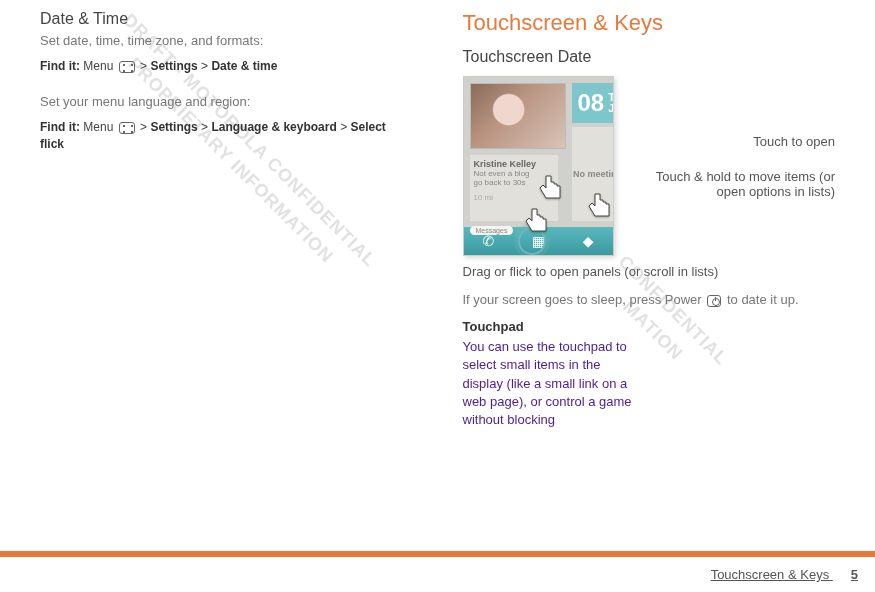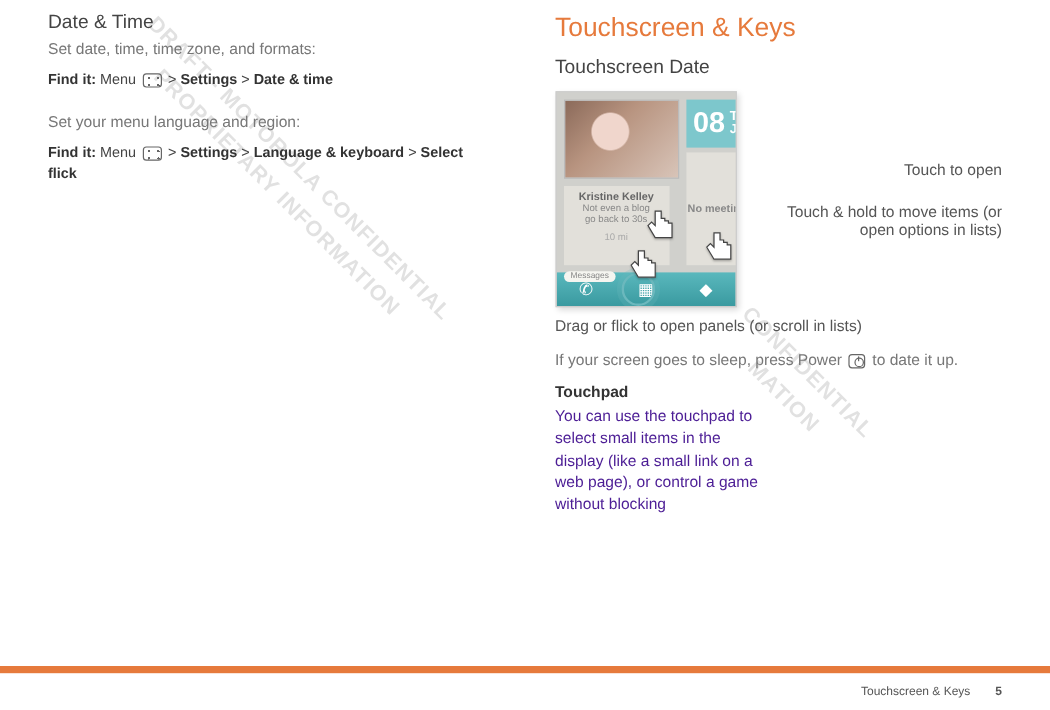--- a/index.html
+++ b/index.html
@@ -105,21 +105,20 @@
   .date-badge .big { font-size: 24px; }
   .date-badge .small { font-size: 11px; line-height: 1; }
   .card1 {
     position: absolute;
     left: 6px; top: 78px;
     width: 88px; height: 66px;
     background: #e2e0da;
     padding: 4px;
     font-size: 8px;
     color: #888;
-    text-align: center;
   }
   .card1 .n { font-weight: bold; font-size: 9px; color: #666; }
   .card2 {
     position: absolute;
     left: 108px; top: 50px;
     width: 100px; height: 94px;
     background: #e2e0da;
     display: flex;
     align-items: center;
     justify-content: center;
@@ -219,23 +218,24 @@
     position: absolute;
     left: 0; bottom: 0;
     width: 100%;
   }
   .footer .bar {
     height: 6px;
     background: #e67a3c;
   }
   .footer .txt {
     text-align: right;
-    padding: 10px 40px;
-    font-size: 10px;
+    padding: 10px 17px;
+    font-size: 13px;
     color: #555;
+    text-decoration: underline;
   }
   .footer .txt b { margin-left: 18px; }
 </style>
 </head>
 <body>
 
 <div class="watermark wm1">DRAFT - MOTOROLA CONFIDENTIAL</div>
 <div class="watermark wm2">PROPRIETARY INFORMATION</div>
 <div class="watermark wm3">CONFIDENTIAL</div>
 <div class="watermark wm4">MATION</div>

